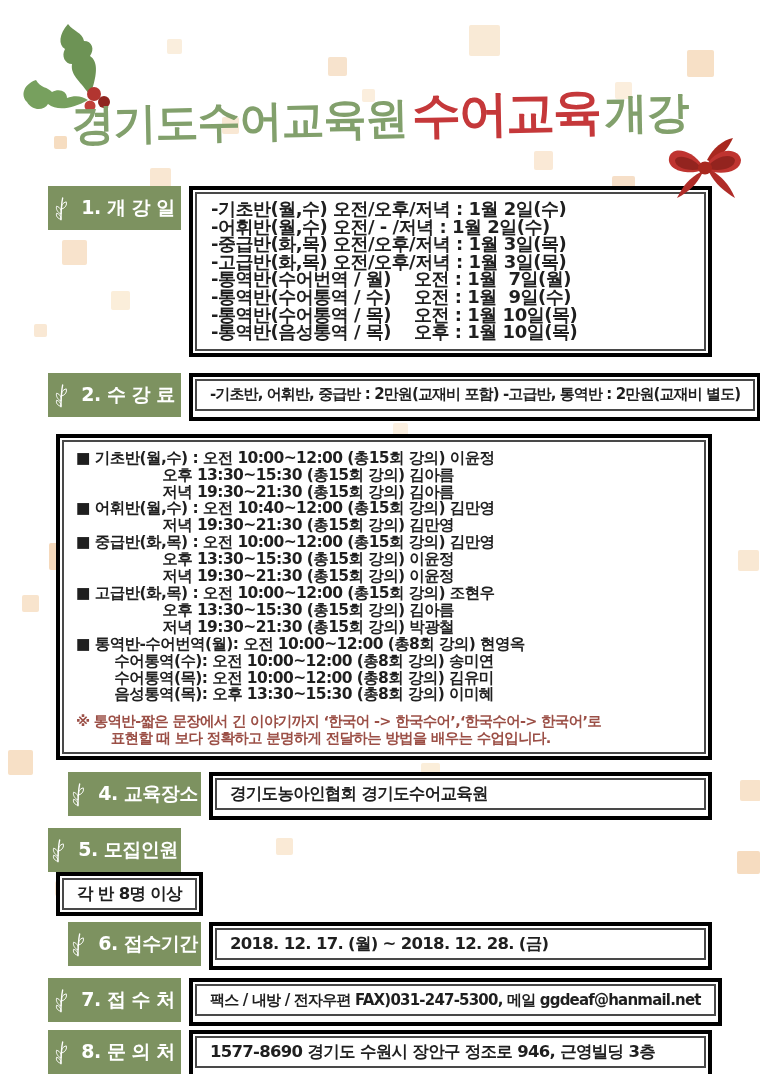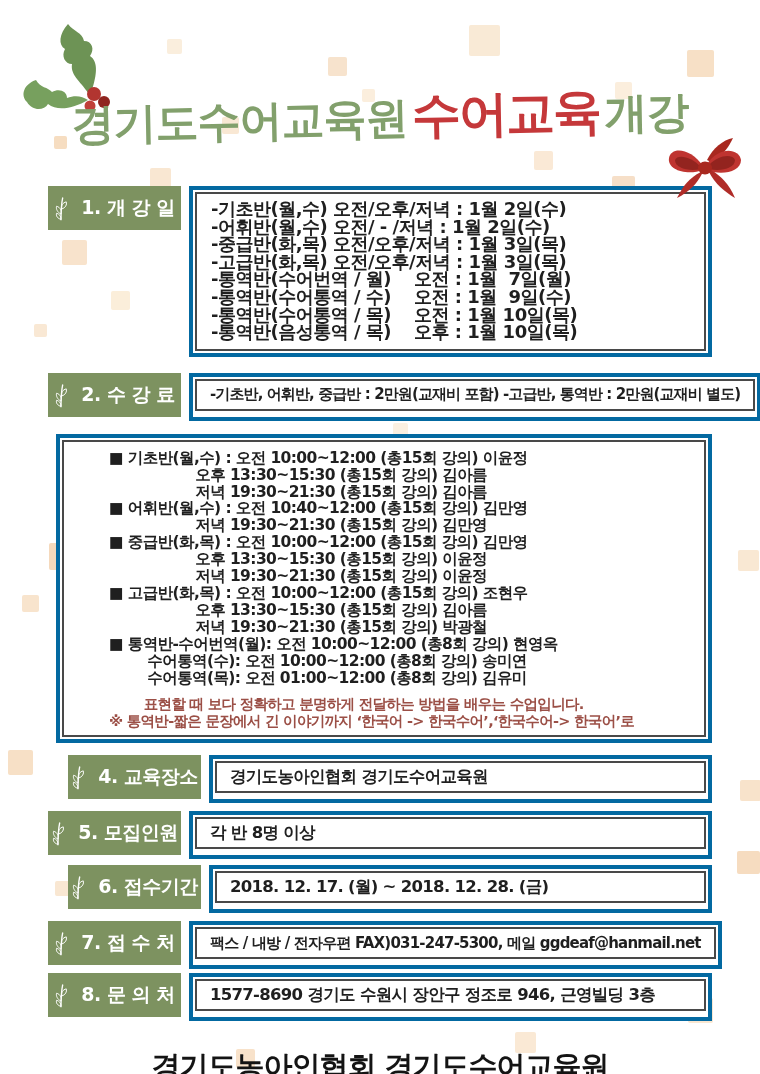--- a/index.html
+++ b/index.html
@@ -41,39 +41,38 @@
 
   
   .row{display:flex;align-items:flex-start;}
   .label-box{
     flex:none;width:133px;height:44px;background:#7d9260;color:#fff;
     display:flex;align-items:center;justify-content:center;gap:13px;
     font-weight:bold;font-size:19px;letter-spacing:-0.5px;box-sizing:border-box;
   }
   .branch{flex:none;width:14px;height:30px;}
   .content-box{
-    flex:1;margin-left:8px;background:#fff;border:4px solid #0369a1;
+    flex:1;margin-left:8px;background:#fff;border:4px solid #000000;
     padding:2px;box-sizing:border-box;
   }
   .content-inner{
     border:2px solid #494949;box-sizing:border-box;overflow:hidden;
     font-weight:bold;
-    padding-left:33px;
   }
   .single .content-box{height:48px;}
   .single .content-inner{height:32px;display:flex;align-items:center;padding:0 13px;
     font-size:16.5px;letter-spacing:-0.7px;white-space:nowrap;}
   .line{white-space:pre;}
   .sec1-lines{padding:6px 10px 8px 14px;font-size:18px;line-height:17.6px;letter-spacing:-0.5px;}
   .sec3-lines{padding:8px 8px 8px 12px;font-size:15.5px;line-height:16.9px;letter-spacing:-0.6px;}
   .sec3-note{padding:2px 8px 6px 12px;}
   .sec3-note .line{color:#9b4f46;font-size:14.5px;line-height:16.5px;letter-spacing:-0.7px;}
   .smalltext .content-inner{font-size:15px;letter-spacing:-0.8px;}
   .mb16{margin-bottom:16px;} .mb13{margin-bottom:13px;} .mb12{margin-bottom:12px;}
-  .mb8{margin-bottom:8px;padding-left:20px;} .mb6{margin-bottom:6px;} .mb4{margin-bottom:4px;text-align:right;}
+  .mb8{margin-bottom:8px;padding-left:20px;} .mb6{margin-bottom:6px;flex-direction:column;} .mb4{margin-bottom:4px;text-align:right;}
 
   .footer{
     text-align:center;margin-top:26px;font-size:29px;font-weight:bold;
     letter-spacing:-1px;color:#141414;
   }
 </style>
 </head>
 <body>
 
 <div class="dotfield"></div>
@@ -156,25 +155,26 @@
             <div class="line">■ 어휘반(월,수) : 오전 10:40~12:00 (총15회 강의) 김만영</div>
             <div class="line">                  저녁 19:30~21:30 (총15회 강의) 김만영</div>
             <div class="line">■ 중급반(화,목) : 오전 10:00~12:00 (총15회 강의) 김만영</div>
             <div class="line">                  오후 13:30~15:30 (총15회 강의) 이윤정</div>
             <div class="line">                  저녁 19:30~21:30 (총15회 강의) 이윤정</div>
             <div class="line">■ 고급반(화,목) : 오전 10:00~12:00 (총15회 강의) 조현우</div>
             <div class="line">                  오후 13:30~15:30 (총15회 강의) 김아름</div>
             <div class="line">                  저녁 19:30~21:30 (총15회 강의) 박광철</div>
             <div class="line">■ 통역반-수어번역(월): 오전 10:00~12:00 (총8회 강의) 현영옥</div>
             <div class="line">        수어통역(수): 오전 10:00~12:00 (총8회 강의) 송미연</div>
-            <div class="line">        수어통역(목): 오전 01:00~12:00 (총8회 강의) 김유미</div>
+            <div class="line">        수어통역(목): 오전 10:00~12:00 (총8회 강의) 김유미</div>
+            <div class="line">        음성통역(목): 오후 13:30~15:30 (총8회 강의) 이미혜</div>
           </div>
         <div class="sec3-note">
+            <div class="line">※ 통역반-짧은 문장에서 긴 이야기까지 ‘한국어 -&gt; 한국수어’,‘한국수어-&gt; 한국어’로</div>
             <div class="line">        표현할 때 보다 정확하고 분명하게 전달하는 방법을 배우는 수업입니다.</div>
-            <div class="line">※ 통역반-짧은 문장에서 긴 이야기까지 ‘한국어 -&gt; 한국수어’,‘한국수어-&gt; 한국어’로</div>
           </div>
       </div>
     </div>
   </div>
 
   <div class="row single mb8">
     <div class="label-box">
       <svg class="branch" viewBox="0 0 16 30" aria-hidden="true">
         <path d="M8,29 C8,20 8,12 10,3" stroke="#fff" stroke-width="1.5" fill="none"></path>
         <path d="M8,22 C4,20 2,16 3,13 C7,14 9,18 8,22 Z" fill="none" stroke="#fff" stroke-width="1.1"></path>

